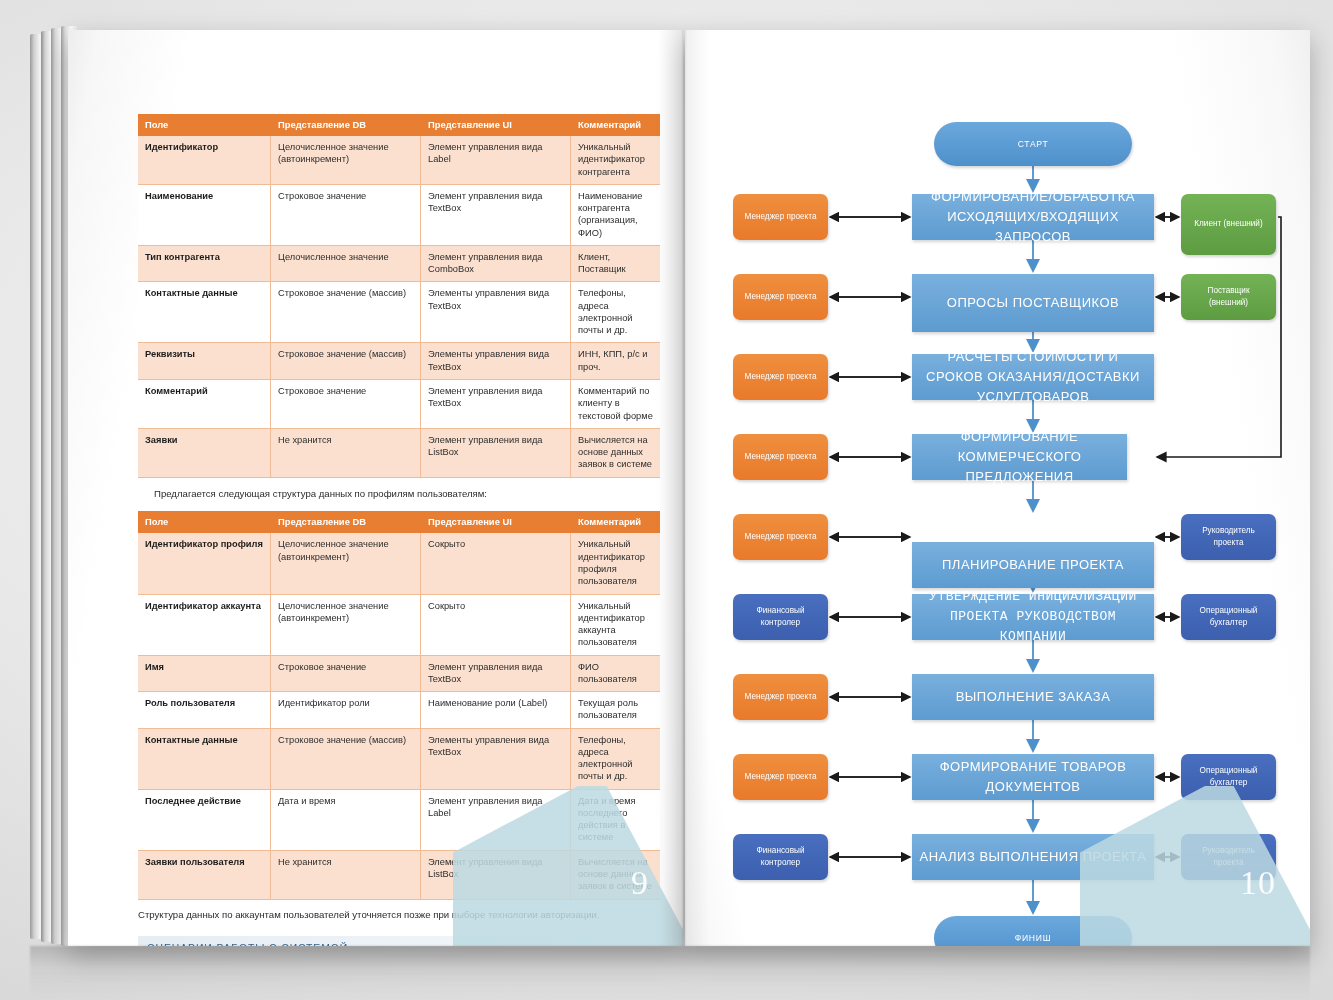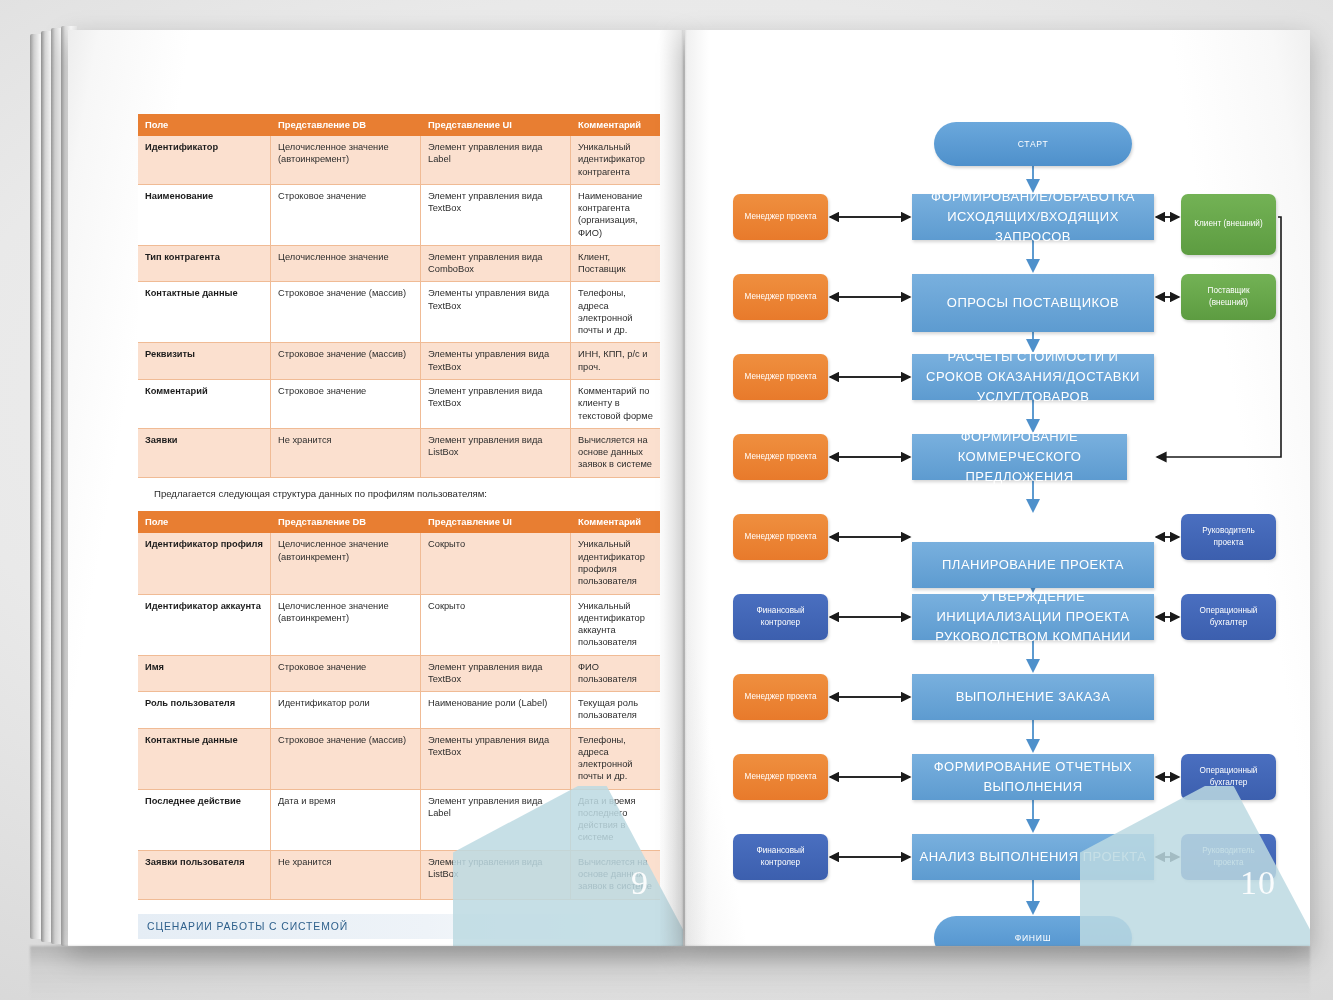--- a/index.html
+++ b/index.html
@@ -211,20 +211,21 @@
             </tr>
             <tr class="odd">
               <td class="k">Заявки пользователя</td>
               <td>Не хранится</td>
               <td>Элемент управления вида ListBox</td>
               <td>Вычисляется на основе данных заявок в системе</td>
             </tr>
           </tbody>
       </table>
 
+      <p class="para tight">Структура данных по аккаунтам пользователей уточняется позже при выборе технологии авторизации.</p>
 
       <div class="h1band">СЦЕНАРИИ РАБОТЫ С СИСТЕМОЙ</div>
 
     </div>
 
     <div class="corner">
       <div class="tri"></div>
       <div class="folio">9</div>
     </div>
   </div>
@@ -327,37 +328,37 @@
           </div>
           <div class="node proc" style="left: 191px; top: 512px; width: 242px; height: 46px;">
             <span>ПЛАНИРОВАНИЕ ПРОЕКТА</span>
           </div>
           <div class="node role-o" style="left: 12px; top: 484px; width: 95px; height: 46px;">
             <span>Менеджер проекта</span>
           </div>
           <div class="node role-b" style="left: 460px; top: 484px; width: 95px; height: 46px;">
             <span>Руководитель проекта</span>
           </div>
-          <div class="node proc" style="left: 191px; top: 564px; width: 242px; height: 46px;">
+          <div class="node proc" style="left: 191px; top: 564px; width: 242px; height: 46px; font-family: Liberation Mono, monospace;">
             <span>УТВЕРЖДЕНИЕ ИНИЦИАЛИЗАЦИИ ПРОЕКТА РУКОВОДСТВОМ КОМПАНИИ</span>
           </div>
           <div class="node role-b" style="left: 12px; top: 564px; width: 95px; height: 46px;">
             <span>Финансовый контролер</span>
           </div>
           <div class="node role-b" style="left: 460px; top: 564px; width: 95px; height: 46px;">
             <span>Операционный бухгалтер</span>
           </div>
           <div class="node proc" style="left: 191px; top: 644px; width: 242px; height: 46px;">
             <span>ВЫПОЛНЕНИЕ ЗАКАЗА</span>
           </div>
           <div class="node role-o" style="left: 12px; top: 644px; width: 95px; height: 46px;">
             <span>Менеджер проекта</span>
           </div>
           <div class="node proc" style="left: 191px; top: 724px; width: 242px; height: 46px;">
-            <span>ФОРМИРОВАНИЕ ОТЧЕТНЫХ ВЫПОЛНЕНИЯ</span>
+            <span>ФОРМИРОВАНИЕ ТОВАРОВ ДОКУМЕНТОВ</span>
           </div>
           <div class="node role-o" style="left: 12px; top: 724px; width: 95px; height: 46px;">
             <span>Менеджер проекта</span>
           </div>
           <div class="node role-b" style="left: 460px; top: 724px; width: 95px; height: 46px;">
             <span>Операционный бухгалтер</span>
           </div>
           <div class="node proc" style="left: 191px; top: 804px; width: 242px; height: 46px;">
             <span>АНАЛИЗ ВЫПОЛНЕНИЯ ПРОЕКТА</span>
           </div>

